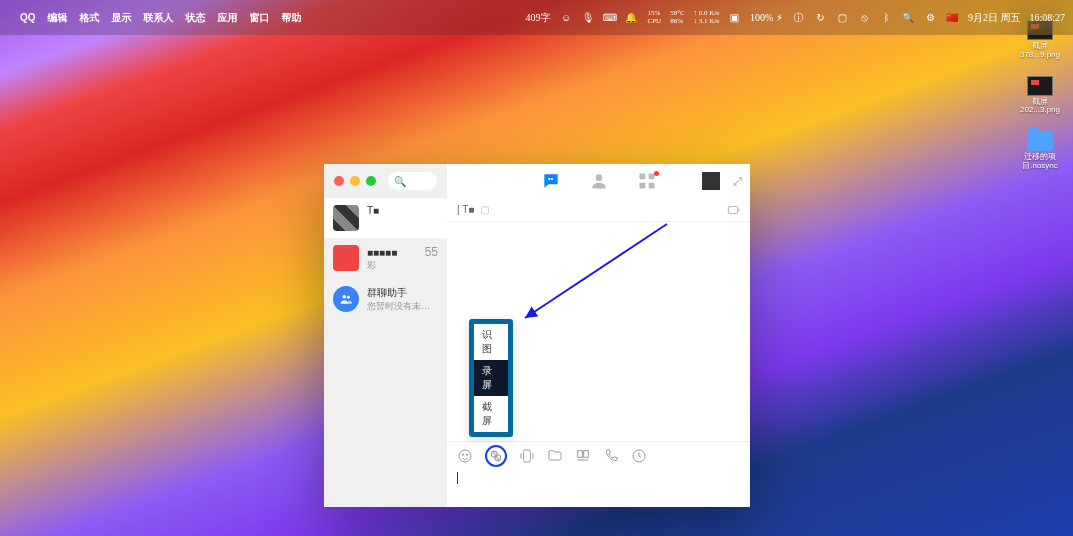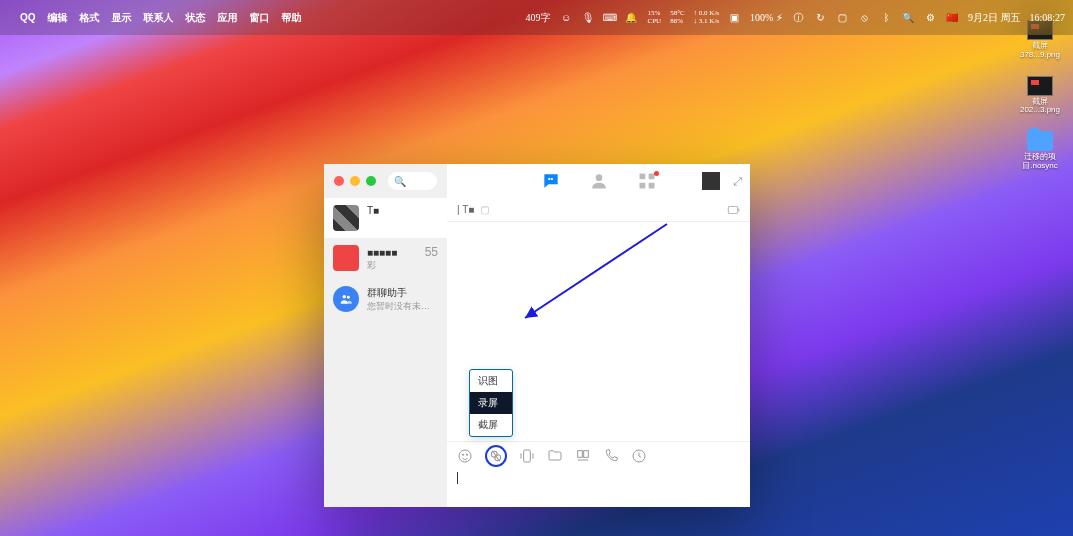--- a/index.html
+++ b/index.html
@@ -65,21 +65,21 @@
     .tab-ico { width: 20px; height: 20px; position: relative; display: flex; align-items: center; justify-content: center; }
     .tab-ico svg { width: 20px; height: 20px; }
     .red-dot { position: absolute; top: 0; right: -2px; width: 5px; height: 5px; border-radius: 50%; background: #ff3b30; }
     .main-header .avatar-mini { position: absolute; right: 30px; width: 18px; height: 18px; background: #333; }
     .main-header .expand { position: absolute; right: 8px; color: #999; font-size: 11px; }
     .chat-header { height: 24px; padding: 0 10px; display: flex; align-items: center; font-size: 10px; color: #666; border-bottom: 1px solid #eee; }
     .chat-header .spacer { flex: 1; }
     .chat-header .header-ico { width: 14px; height: 14px; color: #999; }
     .chat-body { flex: 1; position: relative; }
     .arrow-svg { position: absolute; top: -4px; left: 60px; width: 170px; height: 110px; pointer-events: none; }
-    .popup-menu { position: absolute; bottom: 4px; left: 22px; width: 44px; background: #fff; border: 1px solid #0369a1; border-radius: 3px; box-shadow: 0 2px 8px rgba(0,0,0,.15); overflow: hidden; }
+    .popup-menu { position: absolute; bottom: 4px; left: 22px; width: 44px; background: #fff; border: 5px solid #0369a1; border-radius: 3px; box-shadow: 0 2px 8px rgba(0,0,0,.15); overflow: hidden; }
     .popup-item { font-size: 10px; padding: 4px 8px; color: #333; }
     .popup-item.selected { background: #0f172a; color: #fff; }
     .input-bar { height: 66px; border-top: 1px solid #eee; display: flex; flex-direction: column; }
     .toolbar { height: 28px; display: flex; align-items: center; gap: 12px; padding: 0 10px; color: #999; }
     .toolbar .tool { width: 16px; height: 16px; display: flex; align-items: center; justify-content: center; }
     .toolbar .tool.circled { border: 2px solid #1b3de0; border-radius: 50%; width: 22px; height: 22px; }
     .input-area { flex: 1; padding: 2px 10px; }
     .cursor { width: 1px; height: 12px; background: #333; animation: blink 1s steps(1) infinite; }
     @keyframes blink { 50% { opacity: 0; } }
   </style>

